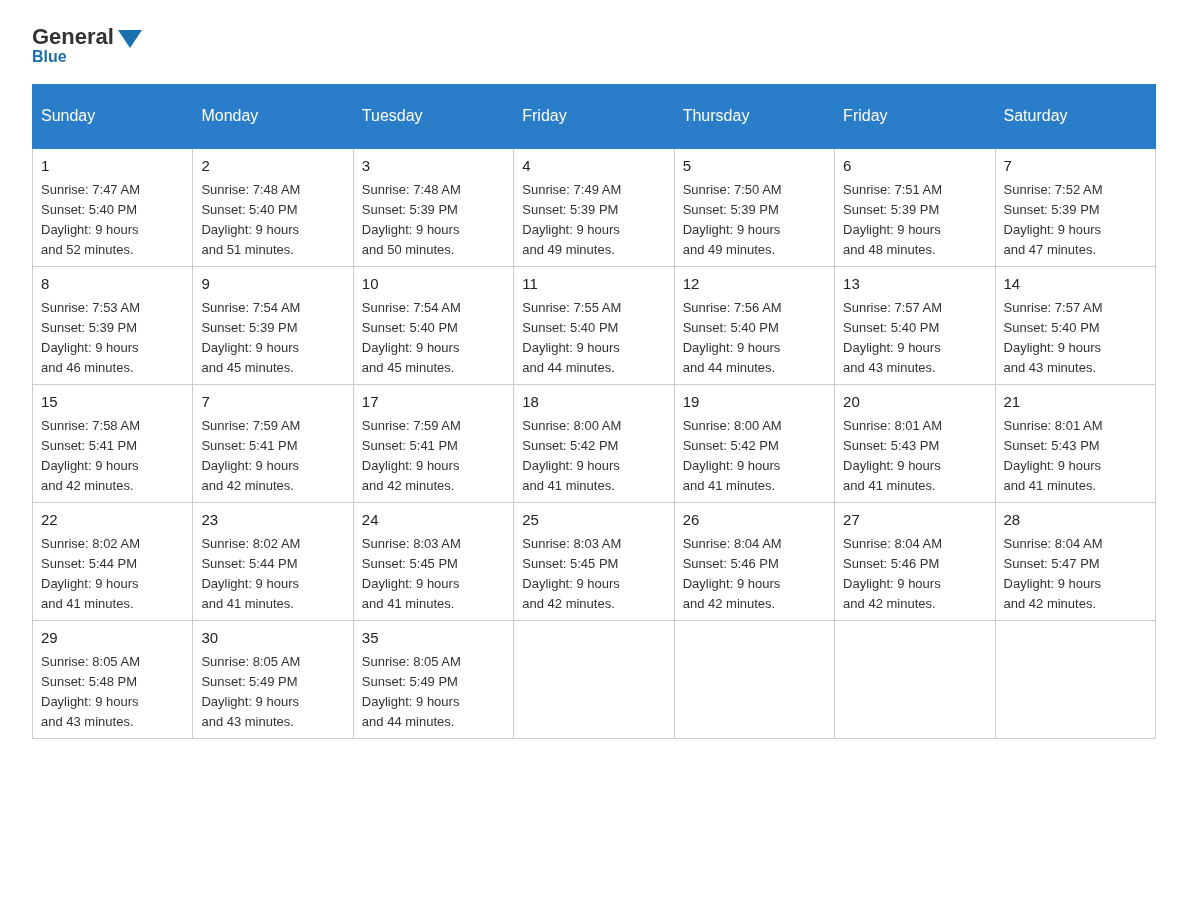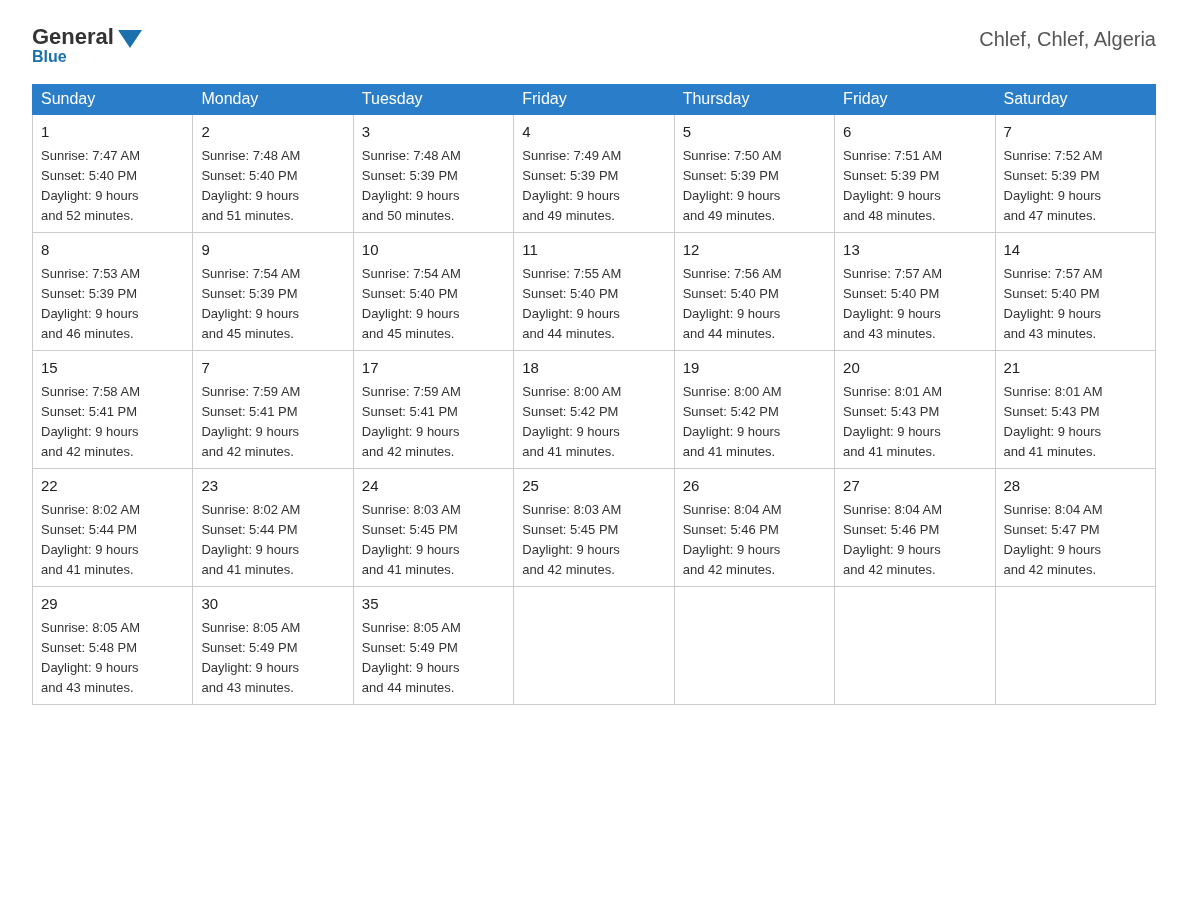--- a/index.html
+++ b/index.html
@@ -58,21 +58,21 @@
     table {
       width: 100%;
       border-collapse: collapse;
       table-layout: fixed;
     }
     thead tr th {
       background-color: #2a7dc9;
       color: #ffffff;
       font-size: 16px;
       font-weight: normal;
-      padding: 5px 8px;
+      padding: 22px 8px;
       text-align: left;
       border: 1px solid #2a7dc9;
     }
     tbody tr td {
       border: 1px solid #cccccc;
       vertical-align: top;
       padding: 6px 8px;
       font-size: 13px;
       color: #222;
       line-height: 1.5;
@@ -111,21 +111,20 @@
   <div class="logo-wrapper">
     <div class="logo-text-group">
       <div class="logo-top">
         <span class="logo-general">General</span>
         <div class="logo-triangle"></div>
       </div>
       <span class="logo-blue">Blue</span>
     </div>
   </div>
   <div class="title-block">
-    <div class="location-title">Chlef, Chlef, Algeria</div>
   </div>
 </div>
 
 <table>
   <thead>
     <tr>
     <th>Sunday</th>
         <th>Monday</th>
         <th>Tuesday</th>
         <th>Friday</th>

